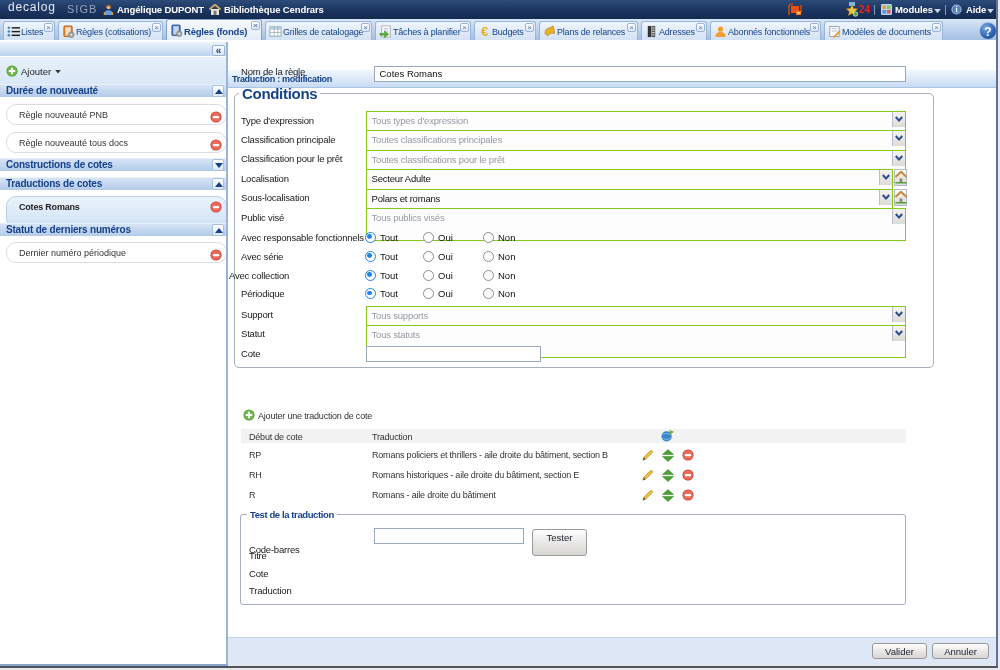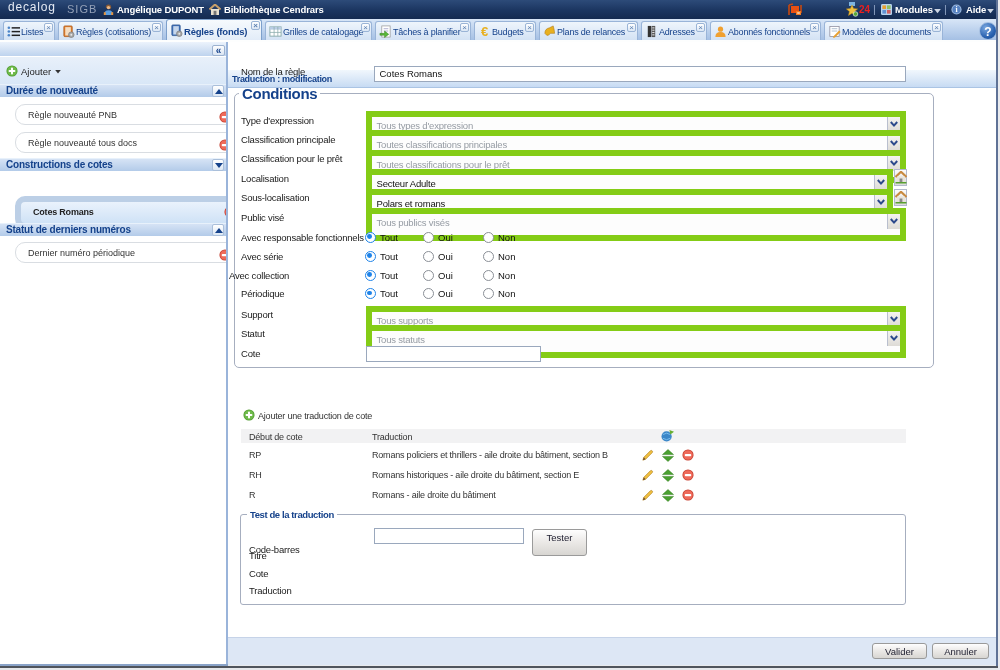--- a/index.html
+++ b/index.html
@@ -28,33 +28,33 @@
 
 
 #sidebar { left:0; top:42px; width:226px; height:622px; background:#fff; }
 #sidetop { left:0; top:0; width:226px; height:14px; background:linear-gradient(#ecf3fc,#bed3ee); }
 #collapse { left:212px; top:3px; width:13px; height:11px; border:1px solid #9cb2d0; border-radius:2px; background:linear-gradient(#fdfdfe,#d9e4f2); color:#15428b; font-size:10px; line-height:9px; text-align:center; font-weight:bold; }
 #ajrow { left:0; top:15px; width:226px; height:27px; background:linear-gradient(#e8f0fa,#d9e7f7); }
 .shead { left:0; width:226px; height:13px; background:linear-gradient(#d6e3f5,#b3cbe9); border-top:1px solid #e8f1fb; }
 .shead .st { position:absolute; left:6px; top:0px; font-size:10px; letter-spacing:-0.2px; font-weight:bold; color:#15428b; }
 .sbtn { position:absolute; left:212px; top:0px; width:12px; height:12px; border:1px solid #aabfda; border-radius:2px; background:linear-gradient(#fff,#dce7f4); }
 .sbtn svg { position:absolute; left:2px; top:3px; }
-.pill { left:15px; width:221px; height:21px; background:#fff; border:1px solid #d9dde2; border-radius:10px;text-decoration:underline; }
+.pill { left:6px; width:221px; height:21px; background:#fff; border:1px solid #d9dde2; border-radius:10px;text-decoration:underline; }
 .pill .pt { position:absolute; left:12px; top:5px; font-size:9px; color:#333; }
 .pill.sel { background:linear-gradient(#eaf2fc,#cfe2f6); border-color:#bccfe6; }
 .pill.sel .pt { font-weight:bold; color:#222; }
 .pill .rico { position:absolute; left:203px; top:4px; }
 
 
 #main { left:228px; top:42px; width:768px; height:622px; background:#fff; }
 #mainhdr { left:0; top:0; width:776px; height:18px; background:linear-gradient(#f1f7fd,#c7dbf3); border-bottom:1px solid #aac4e4;margin-top:28px; }
 #mainhdr span { position:absolute; left:4px; top:4px; font-size:9px; letter-spacing:-0.3px; font-weight:bold; color:#15428b; }
 .lbl { font-size:9.5px; letter-spacing:-0.2px; color:#1a1a1a; }
 .inp { position:absolute; border:1px solid #9aa8bd; background:#fff; font-size:9.5px; color:#111; padding:0 0 0 5px; font-family:"Liberation Sans",sans-serif; }
-.sel { position:absolute; height:33px; border:6px solid #84cc16; background:#fdfdfd; font-size:9.5px; letter-spacing:-0.2px; }
+.sel { position:absolute; height:33px; border:1px solid #84cc16; background:#fdfdfd; font-size:9.5px; letter-spacing:-0.2px; }
 .sel .seltxt { position:absolute; left:5px; top:3px; color:#959ba3; }
 .sel.on .seltxt { color:#111; }
 .sel .selbtn { position:absolute; right:0px; top:0px; width:13px; height:15px; background:linear-gradient(#f4f3f0,#dddbd6); border-left:1px solid #b9bfce; }
 .sel .selbtn svg { position:absolute; left:2px; top:4px; }
 .homebtn { position:absolute; width:13px; height:17px; border:1px solid #b2bacc; background:linear-gradient(#fcfcfc,#dcdcda); }
 fieldset.fs { position:absolute; border:1px solid #a6aebf; border-radius:5px; }
 fieldset.fs legend { font-size:15px; letter-spacing:-0.3px; font-weight:bold; color:#15428b; margin-left:4px; padding:0 3px; }
 fieldset.fs3 { position:absolute; border:1px solid #a6aebf; border-radius:3px; }
 fieldset.fs3 legend { font-size:9.5px; letter-spacing:-0.4px; font-weight:bold; color:#15428b; margin-left:6px; padding:0 3px; }
 .radio { position:absolute; width:11px; height:11px; border-radius:50%; background:#fff; }
@@ -271,20 +271,28 @@
             <circle cx="6.5" cy="6.5" r="6" fill="#c43c2c"></circle>
             <circle cx="6.5" cy="6.5" r="5.2" fill="#ee6a5a"></circle>
             <rect x="3" y="5.4" width="7" height="2.4" rx="1" fill="#fff"></rect>
           </svg></span>
       </div>
     <div class="abs shead" style="top:116px">
         <span class="st">Constructions de cotes</span>
         <span class="sbtn">
           <svg width="8" height="6" viewBox="0 0 8 6">
             <path d="M0 0 L8 0 L4 5 Z" fill="#15428b"></path>
+          </svg>
+        </span>
+      </div>
+    <div class="abs shead" style="top:135px">
+        <span class="st">Traductions de cotes</span>
+        <span class="sbtn">
+          <svg width="8" height="6" viewBox="0 0 8 6">
+            <path d="M4 0 L8 5 L0 5 Z" fill="#15428b"></path>
           </svg>
         </span>
       </div>
     <div class="abs pill sel" style="top:154px">
         <span class="pt">Cotes Romans</span>
         <span class="rico"><svg width="12" height="12" viewBox="0 0 13 13">
             <circle cx="6.5" cy="6.5" r="6" fill="#c43c2c"></circle>
             <circle cx="6.5" cy="6.5" r="5.2" fill="#ee6a5a"></circle>
             <rect x="3" y="5.4" width="7" height="2.4" rx="1" fill="#fff"></rect>
           </svg></span>

